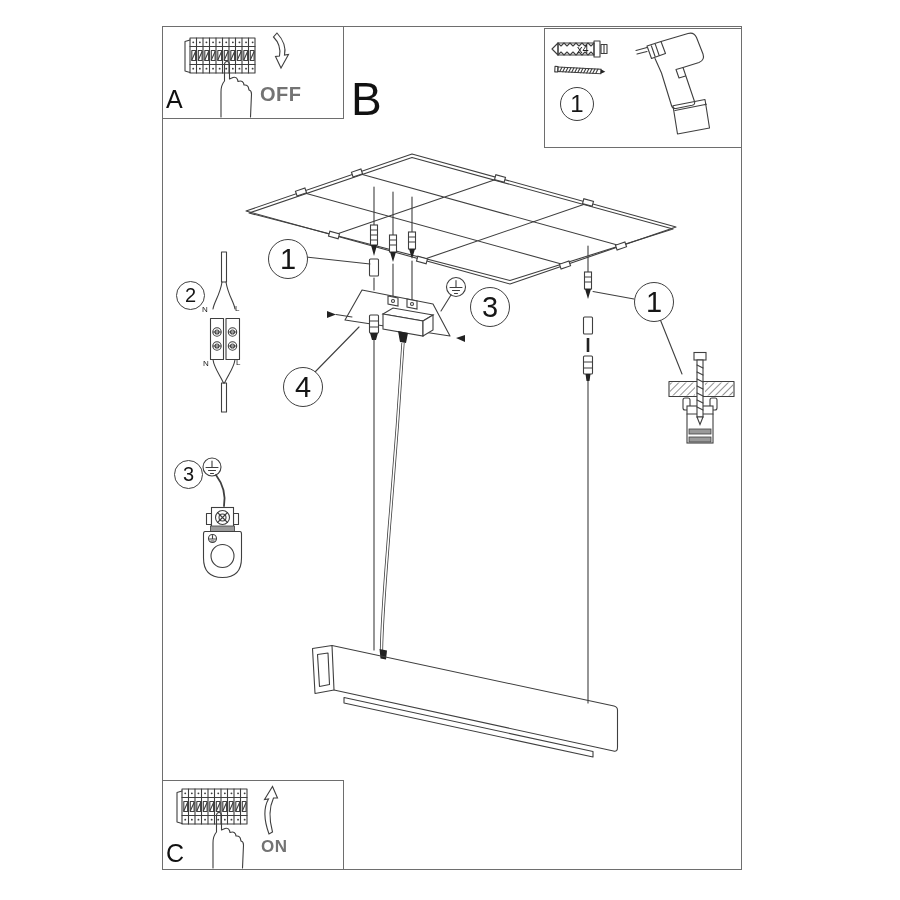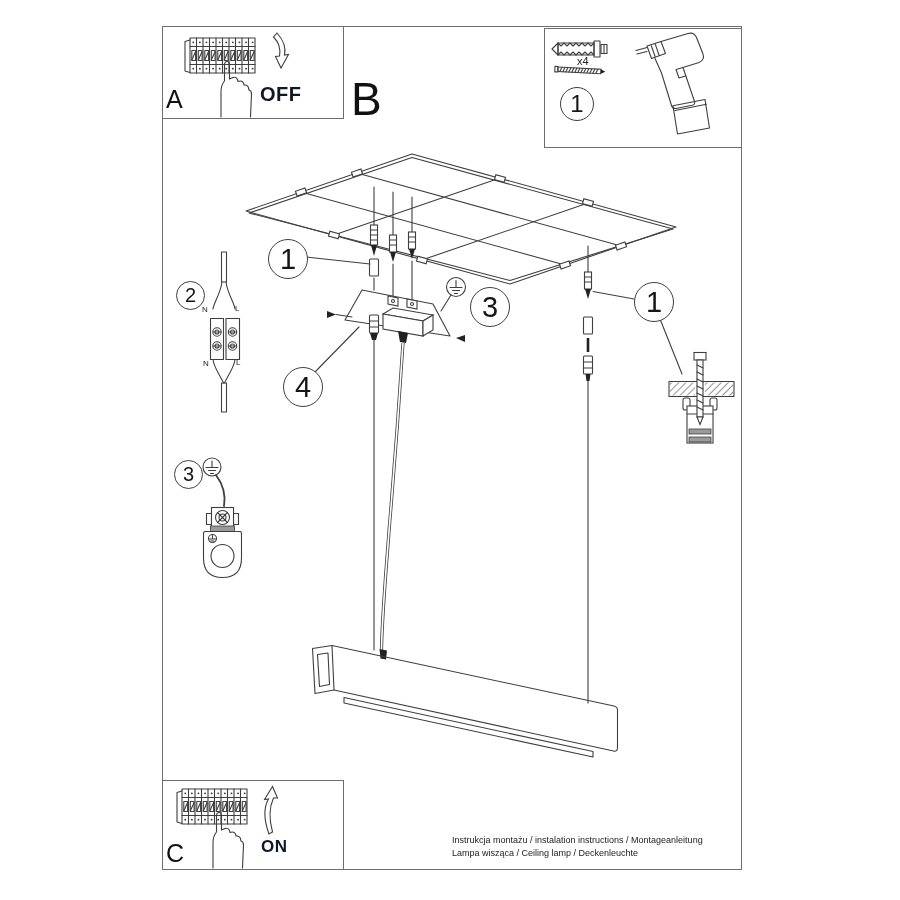--- a/index.html
+++ b/index.html
@@ -11,21 +11,21 @@
   .ln{stroke:#3f3f3f;stroke-width:1.1;fill:none;stroke-linecap:round;stroke-linejoin:round;}
   .fwhite{fill:#fff;stroke:#3f3f3f;stroke-width:1.1;}
   .fdark{fill:#222;stroke:none;}
   .fgray{fill:#9a9a9a;stroke:#3f3f3f;stroke-width:0.8;}
   .dots{stroke:#3f3f3f;stroke-width:1.8;stroke-dasharray:0.1 6.5;stroke-linecap:round;fill:none;}
   .thick{stroke:#222;stroke-width:2.6;fill:none;}
   .cord{stroke:#3f3f3f;stroke-width:3.2;fill:none;}
   .cordin{stroke:#fff;stroke-width:1.6;fill:none;}
   .lbl{position:absolute;line-height:1;}
   .panel-letter{font-size:25px;color:#111;}
-  .state-label{font-size:20px;font-weight:600;letter-spacing:0.5px;color:#0f172a;}
+  .state-label{font-size:20px;font-weight:600;letter-spacing:0.5px;color:#737373;}
   .big-letter{font-size:46px;color:#111;}
   .qty{font-size:11px;color:#222;}
   .wire-label{font-size:8px;color:#222;}
   .callout{position:absolute;border:1.4px solid #3f3f3f;border-radius:50%;background:#fff;
            display:flex;align-items:center;justify-content:center;color:#161616;}
   .co-big{width:38px;height:38px;font-size:29px;}
   .co-small{width:27px;height:27px;font-size:20px;}
   .co-tools{width:32px;height:32px;font-size:24px;}
   #footer{position:absolute;left:452px;top:834px;font-size:9px;line-height:12.5px;color:#222;}
 </style>
@@ -223,21 +223,21 @@
     </g>
   </svg>
 
   <div class="frame" style="left:162px;top:26px;width:180px;height:91px;"></div>
   <div class="frame" style="left:544px;top:28px;width:196px;height:118px;"></div>
   <div class="frame" style="left:162px;top:780px;width:180px;height:88px;"></div>
 
   <span class="lbl panel-letter" style="left:166px;top:87px;">A</span>
   <span class="lbl state-label" style="left:260px;top:84px;">OFF</span>
   <span class="lbl big-letter" style="left:351px;top:76px;">B</span>
-  <span class="lbl qty" style="left:577px;top:56px;">x4</span>
+  <span class="lbl qty" style="left:577px;top:44px;">x4</span>
   <span class="lbl panel-letter" style="left:166px;top:841px;">C</span>
   <span class="lbl state-label" style="left:261px;top:838px;font-size:17px;">ON</span>
 
   <span class="lbl wire-label" style="left:202px;top:306px;">N</span>
   <span class="lbl wire-label" style="left:235px;top:305px;">L</span>
   <span class="lbl wire-label" style="left:203px;top:360px;">N</span>
   <span class="lbl wire-label" style="left:236px;top:359px;">L</span>
 
   <div class="callout co-tools" style="left:560px;top:87px;">
       <span>1</span>
@@ -254,18 +254,14 @@
   <div class="callout co-big" style="left:283px;top:367px;">
       <span>4</span>
     </div>
   <div class="callout co-big" style="left:634px;top:282px;">
       <span>1</span>
     </div>
   <div class="callout co-small" style="left:174px;top:460px;">
       <span>3</span>
     </div>
 
-  <div id="footer">
-    <div>Instrukcja montażu / instalation instructions / Montageanleitung</div>
-    <div>Lampa wisząca / Ceiling lamp / Deckenleuchte</div>
-  </div>
 
 </div>
 
 </body></html>

